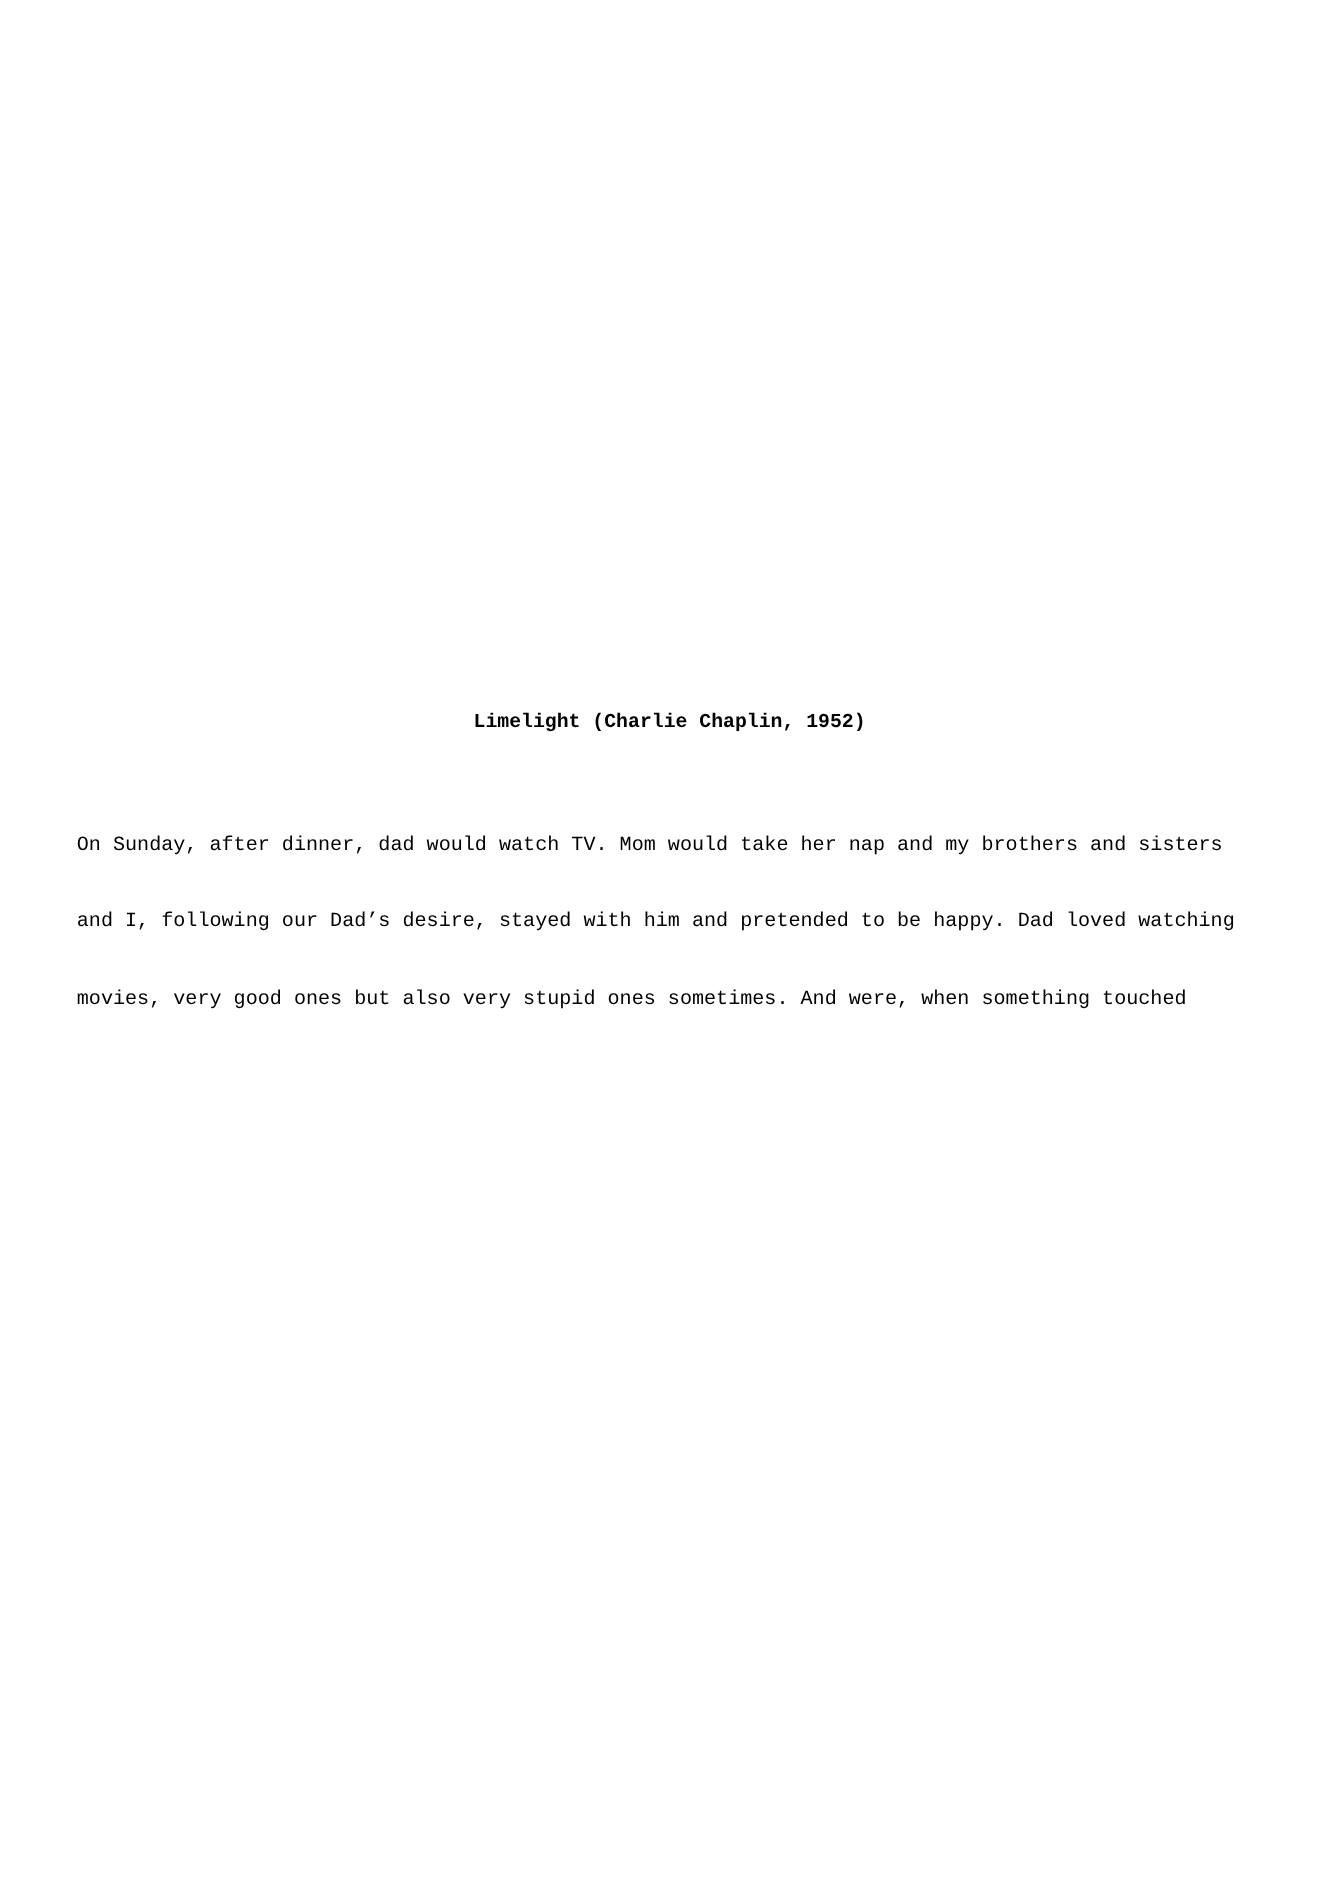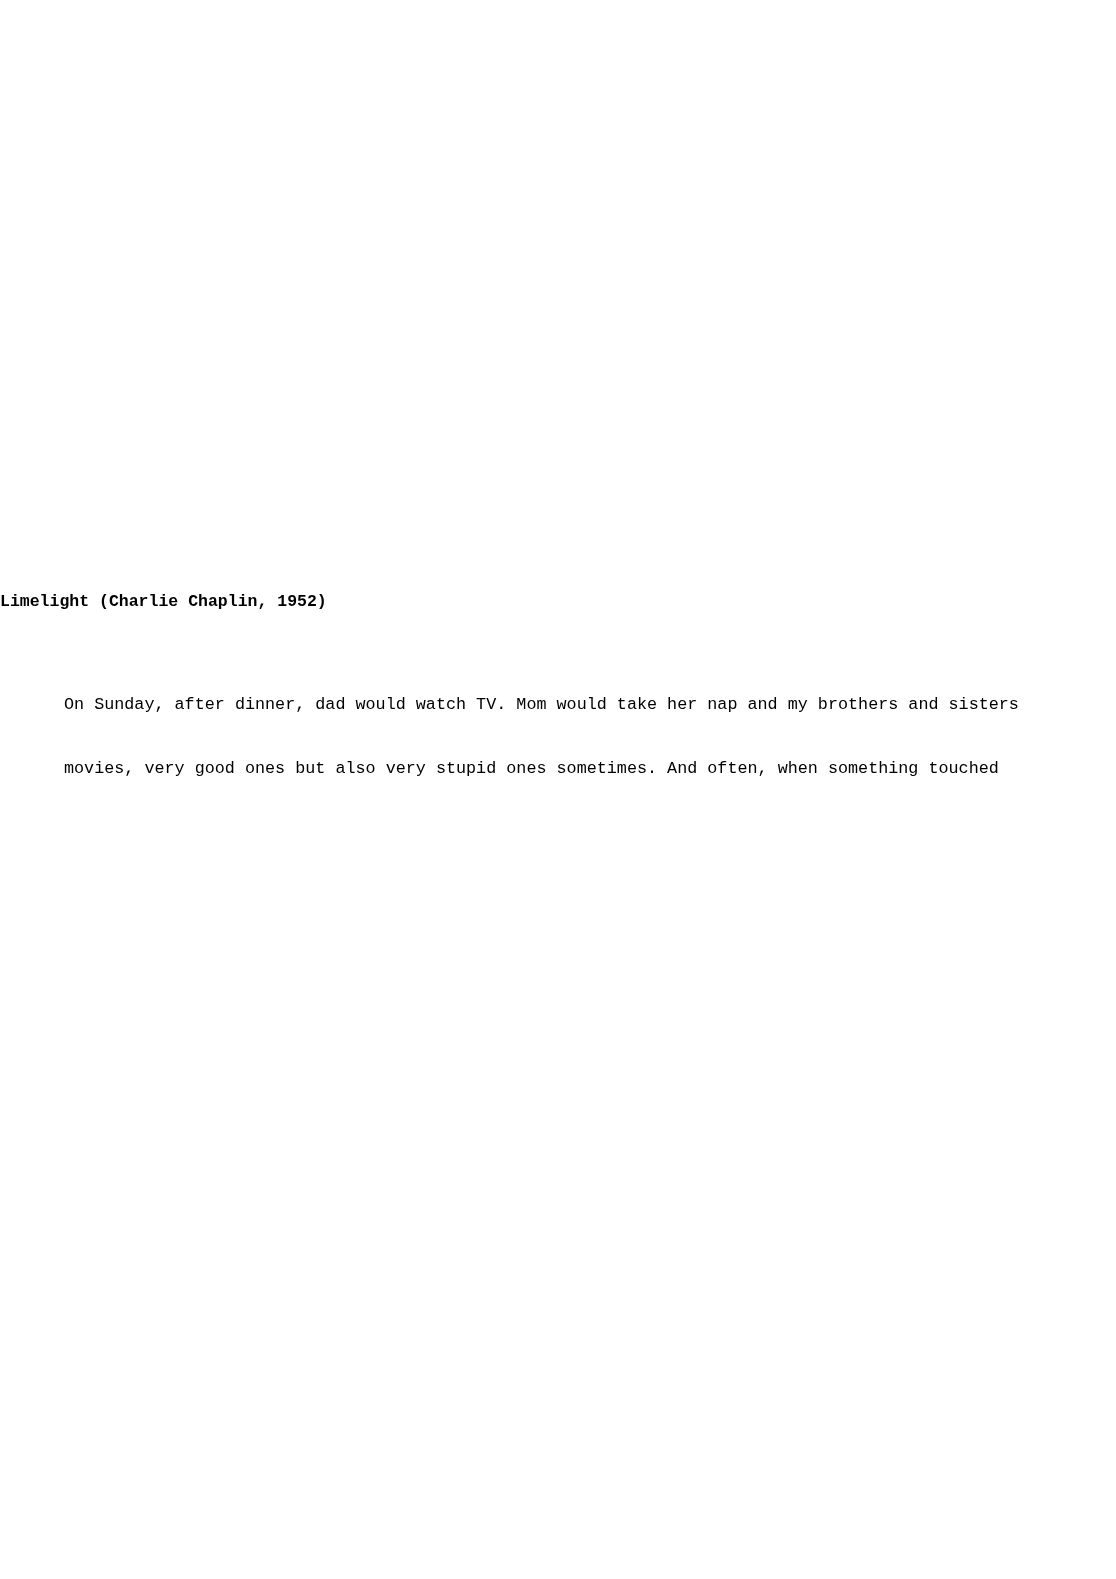--- a/index.html
+++ b/index.html
@@ -14,20 +14,21 @@
     background: #ffffff;
     color: #000000;
     font-family: "Liberation Mono", "DejaVu Sans Mono", monospace;
     overflow: hidden;
   }
   .doc-title {
     position: absolute;
     top: 592px;
     left: 0;
     width: 100%;
+    text-align: center;
     font-weight: bold;
     font-size: 16.5px;
     line-height: 20px;
     white-space: nowrap;
   }
   .doc-body {
     position: absolute;
     top: 651px;
     left: 64px;
     width: 990px;
@@ -40,15 +41,16 @@
   }
 </style>
 </head>
 <body>
 
 <div class="page">
   <div class="doc-title">Limelight (Charlie Chaplin, 1952)</div>
 
   <div class="doc-body">
     <div class="doc-line">On Sunday, after dinner, dad would watch TV. Mom would take her nap and my brothers and sisters</div>
-    <div class="doc-line">movies, very good ones but also very stupid ones sometimes. And often, when something touched</div>
+    <div class="doc-line">and I, following our Dad’s desire, stayed with him and pretended to be happy. Dad loved watching</div>
+    <div class="doc-line">movies, very good ones but also very stupid ones sometimes. And were, when something touched</div>
   </div>
 </div>
 
 </body></html>

